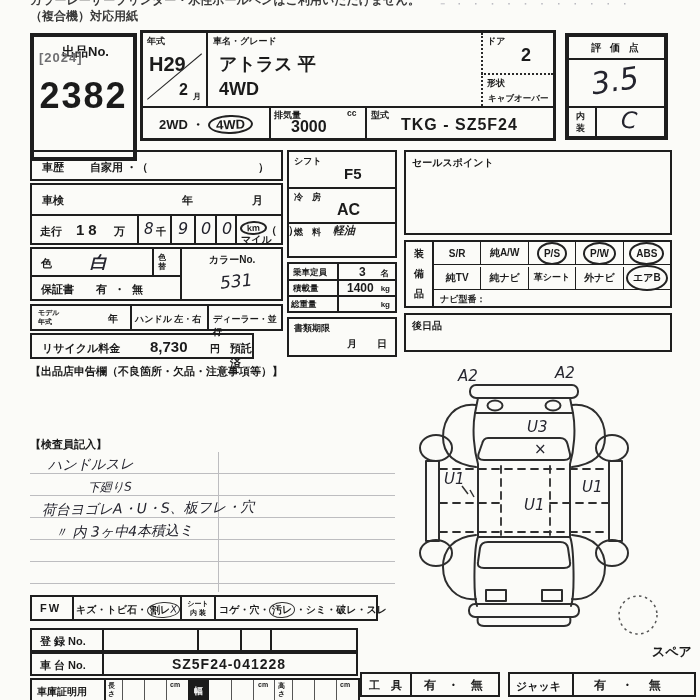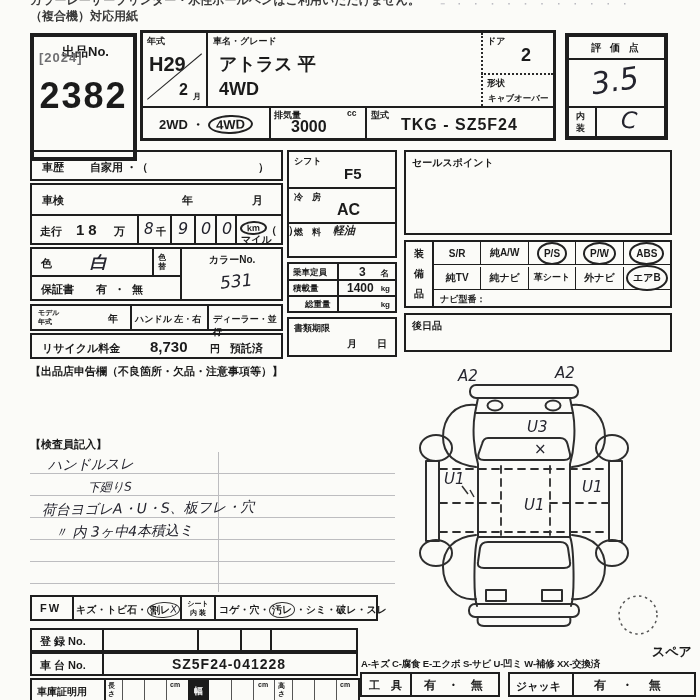--- a/index.html
+++ b/index.html
@@ -148,21 +148,21 @@
     <div class="cellline" style="left:175px; top:0; width:1.5px; height:23px;"></div>
     <div class="abs" style="left:6px; top:2px; font-size:7px; font-weight:bold; line-height:9px;">
       <div>モデル</div>
       <div>年式</div>
     </div>
     <div class="abs lbl" style="left:76px; top:6px; font-size:10px;">年</div>
     <div class="abs sm" style="left:103px; top:7px; font-size:9px;">ハンドル 左・右</div>
     <div class="abs sm" style="left:181px; top:7px; font-size:9px;">ディーラー・並行</div>
   </div>
 
-  <div class="box" style="left:30px; top:333px; width:253px; height:26px;">
+  <div class="box" style="left:30px; top:333px; width:224px; height:26px;">
     <div class="abs lbl" style="left:10px; top:6px; font-size:11px;">リサイクル料金</div>
     <div class="abs val" style="left:118px; top:3px; font-size:15px;">8,730</div>
     <div class="abs lbl" style="left:178px; top:7px; font-size:10px;">円</div>
     <div class="abs lbl" style="left:198px; top:6px; font-size:11px;">預託済</div>
   </div>
 
   <div class="box" style="left:287px; top:150px; width:110px; height:108px;">
     <div class="abs sm" style="left:5px; top:3px;">シフト</div>
     <div class="abs val" style="left:55px; top:13px; font-size:15px;">F5</div>
     <div class="cellline" style="left:0; top:35px; width:106px; height:1.5px;"></div>
@@ -176,21 +176,21 @@
   <div class="box" style="left:287px; top:262px; width:110px; height:51px;">
     <div class="cellline" style="left:48px; top:0; width:1.5px; height:47px;"></div>
     <div class="cellline" style="left:0; top:15px; width:106px; height:1.5px;"></div>
     <div class="cellline" style="left:0; top:31px; width:106px; height:1.5px;"></div>
     <div class="abs sm" style="left:4px; top:3px; font-size:8.5px;">乗車定員</div>
     <div class="abs val" style="left:70px; top:1px; font-size:12px;">3</div>
     <div class="abs sm" style="right:6px; top:4px; font-size:8.5px;">名</div>
     <div class="abs sm" style="left:4px; top:19px; font-size:8.5px;">積載量</div>
     <div class="abs val" style="left:58px; top:17px; font-size:12px;">1400</div>
     <div class="abs sm" style="right:5px; top:20px; font-size:8px;">kg</div>
-    <div class="abs sm" style="left:16px; top:35px; font-size:8.5px;">総重量</div>
+    <div class="abs sm" style="left:2px; top:35px; font-size:8.5px;">総重量</div>
     <div class="abs sm" style="right:5px; top:36px; font-size:8px;">kg</div>
   </div>
 
   <div class="box" style="left:287px; top:317px; width:110px; height:40px;">
     <div class="abs sm" style="left:5px; top:3px; font-size:9px;">書類期限</div>
     <div class="abs lbl" style="right:8px; bottom:4px; font-size:10px;">月　　日</div>
   </div>
 
   <div class="box" style="left:404px; top:150px; width:268px; height:85px;">
     <div class="abs lbl" style="left:6px; top:4px; font-size:10px;">セールスポイント</div>
@@ -344,21 +344,20 @@
     <div class="cellline" style="left:221px; top:0; width:1px; height:22px; background:#555;"></div>
     <div class="abs" style="left:226px; top:1px; font-size:7px; font-weight:bold;">cm</div>
     <div class="cellline" style="left:242px; top:0; width:1px; height:22px; background:#555;"></div>
     <div class="abs stack" style="left:246px; top:2px; width:9px; font-size:7px; line-height:8px;">高さ</div>
     <div class="cellline" style="left:260px; top:0; width:1px; height:22px; background:#555;"></div>
     <div class="cellline" style="left:282px; top:0; width:1px; height:22px; background:#555;"></div>
     <div class="cellline" style="left:304px; top:0; width:1px; height:22px; background:#555;"></div>
     <div class="abs" style="left:308px; top:1px; font-size:7px; font-weight:bold;">cm</div>
   </div>
 
-  <div class="abs lbl" style="left:361px; top:658px; font-size:9.5px; letter-spacing:-0.2px; white-space:nowrap;">A-キズ C-腐食 E-エクボ S-サビ U-凹ミ W-補修 XX-交換済</div>
 
   <div class="box" style="left:360px; top:672px; width:140px; height:25px;">
     <div class="cellline" style="left:48px; top:0; width:2px; height:21px;"></div>
     <div class="abs lbl" style="left:7px; top:4px; font-size:11px;">工　具</div>
     <div class="abs lbl" style="left:62px; top:3px; font-size:12px; letter-spacing:4px;">有 ・ 無</div>
   </div>
 
   <div class="box" style="left:508px; top:672px; width:188px; height:25px;">
     <div class="cellline" style="left:62px; top:0; width:2px; height:21px;"></div>
     <div class="abs lbl" style="left:6px; top:5px; font-size:11px;">ジャッキ</div>

